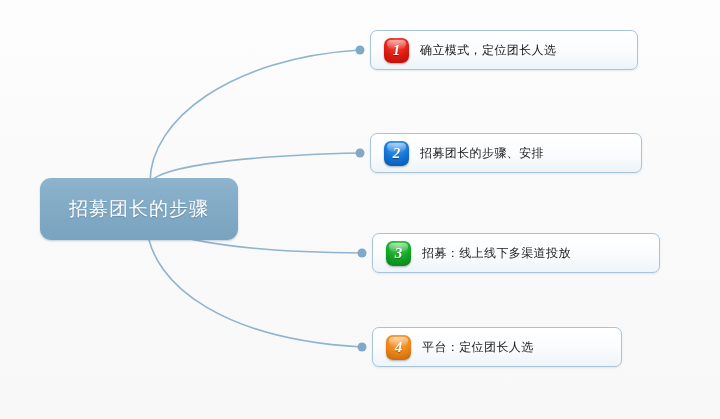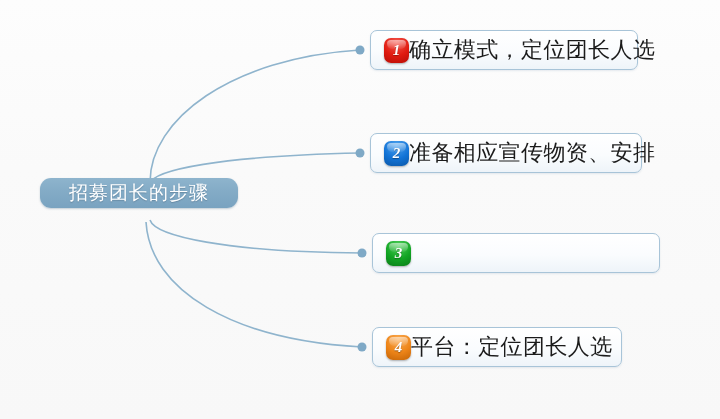--- a/index.html
+++ b/index.html
@@ -27,21 +27,21 @@
     height: 419px;
     pointer-events: none;
   }
 
   
   .root-node {
     position: absolute;
     left: 40px;
     top: 178px;
     width: 198px;
-    height: 30px;
+    height: 62px;
     border-radius: 11px;
     background: linear-gradient(180deg, #8eb4cd 0%, #83abc6 45%, #79a3c0 100%);
     box-shadow: 0 1px 2px rgba(90,120,145,0.35);
     display: flex;
     align-items: center;
     justify-content: center;
     z-index: 3;
   }
   .root-label {
     color: #ffffff;
@@ -59,23 +59,24 @@
     border: 1px solid #a8c4d8;
     border-radius: 7px;
     background: linear-gradient(180deg, #ffffff 0%, #fafcfe 55%, #eef4f9 100%);
     box-shadow: 0 1px 2px rgba(120,150,175,0.18);
     display: flex;
     align-items: center;
     padding-left: 13px;
     z-index: 3;
   }
   .child-label {
-    font-size: 22px;
+    font-size: 12px;
     color: #1b1b1b;
     white-space: nowrap;
+    margin-left: 11px;
     letter-spacing: 0.4px;
   }
 
   
   .badge {
     width: 25px;
     height: 25px;
     border-radius: 7px;
     position: relative;
     flex: 0 0 auto;
@@ -136,27 +137,28 @@
     <span class="badge red">
       <span class="badge-num">1</span>
     </span>
     <span class="child-label">确立模式，定位团长人选</span>
   </div>
 
   <div class="child-node" style="left:370px; top:133px; width:272px;">
     <span class="badge blue">
       <span class="badge-num">2</span>
     </span>
-    <span class="child-label">准备相应宣传物资、安排</span>
+    <span class="child-label">招募团长的步骤、安排</span>
   </div>
 
   <div class="child-node" style="left:372px; top:233px; width:288px;">
     <span class="badge green">
       <span class="badge-num">3</span>
     </span>
+    <span class="child-label">招募：线上线下多渠道投放</span>
   </div>
 
   <div class="child-node" style="left:372px; top:327px; width:250px;">
     <span class="badge orange">
       <span class="badge-num">4</span>
     </span>
     <span class="child-label">平台：定位团长人选</span>
   </div>
 
 </div>

